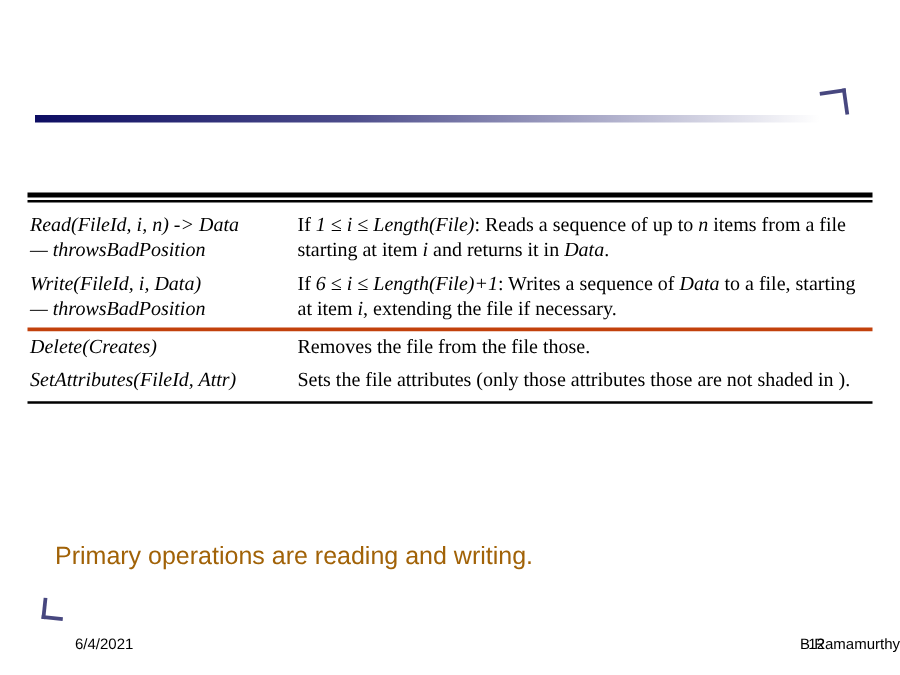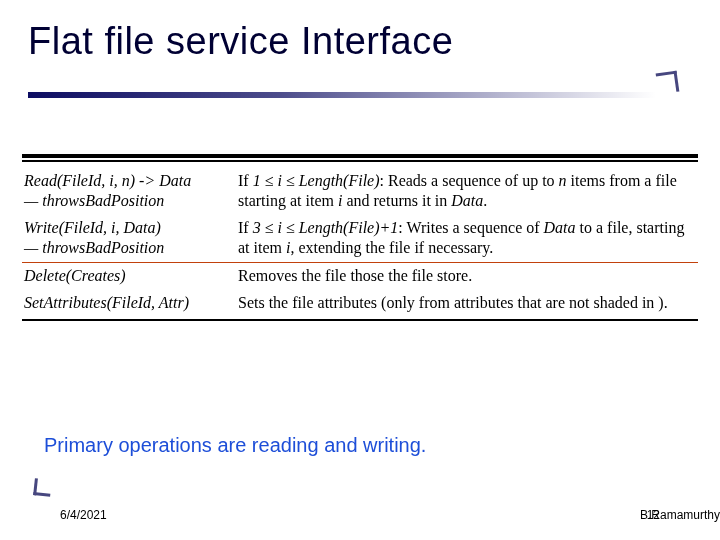--- a/index.html
+++ b/index.html
@@ -80,29 +80,29 @@
   }
   table.api td.sig {
     width: 210px;
     font-style: italic;
   }
   table.api td.desc {
     font-style: normal;
   }
   .it { font-style: italic; text-align: right; }
   .underline-line td {
-    border-bottom: 1px solid #c2410c;
+    border-bottom: 3px solid #c2410c;
   }
   .summary {
     position: absolute;
     left: 44px;
     top: 434px;
     font-family: Verdana, Geneva, sans-serif;
     font-size: 20px;
-    color: #1d4ed8;
+    color: #a16207;
   }
   .footer-date {
     position: absolute;
     left: 60px;
     bottom: 18px;
     font-family: Verdana, Geneva, sans-serif;
     font-size: 12px;
   }
   .footer-center {
     position: absolute;
@@ -129,44 +129,43 @@
     border-bottom: 3px solid #0a0a55;
     transform: rotate(6deg);
     opacity: 0.75;
   }
 </style>
 </head>
 <body>
 
 <div class="slide">
 
-  <div class="title">Flat file service Interface</div>
   <div class="title-underline"></div>
   <div class="notch"></div>
 
   <div class="tblwrap">
     <div class="hr-top"></div>
     <div class="hr-top-gap"></div>
     <table class="api">
       <tbody>
           <tr>
             <td class="sig">Read(FileId, i, n) -&gt; Data<br>— throwsBadPosition</td>
             <td class="desc">If <span class="it">1 ≤ i ≤ Length(File)</span>: Reads a sequence of up to <span class="it">n</span> items from a file starting at item <span class="it">i</span> and returns it in <span class="it">Data</span>.</td>
           </tr>
           <tr class="underline-line">
             <td class="sig">Write(FileId, i, Data)<br>— throwsBadPosition</td>
-            <td class="desc">If <span class="it">3 ≤ i ≤ Length(File)+1</span>: Writes a sequence of <span class="it">Data</span> to a file, starting at item <span class="it">i</span>, extending the file if necessary.</td>
+            <td class="desc">If <span class="it">6 ≤ i ≤ Length(File)+1</span>: Writes a sequence of <span class="it">Data</span> to a file, starting at item <span class="it">i</span>, extending the file if necessary.</td>
           </tr>
           <tr>
             <td class="sig">Delete(Creates)</td>
-            <td class="desc">Removes the file those the file store.</td>
+            <td class="desc">Removes the file from the file those.</td>
           </tr>
           <tr>
             <td class="sig">SetAttributes(FileId, Attr)</td>
-            <td class="desc">Sets the file attributes (only from attributes that are not shaded in ).</td>
+            <td class="desc">Sets the file attributes (only those attributes those are not shaded in ).</td>
           </tr>
         </tbody>
     </table>
     <div class="hr-bottom"></div>
   </div>
 
   <div class="summary">Primary operations are reading and writing.</div>
 
   <div class="footer-decor"></div>
   <div class="footer-date">6/4/2021</div>

